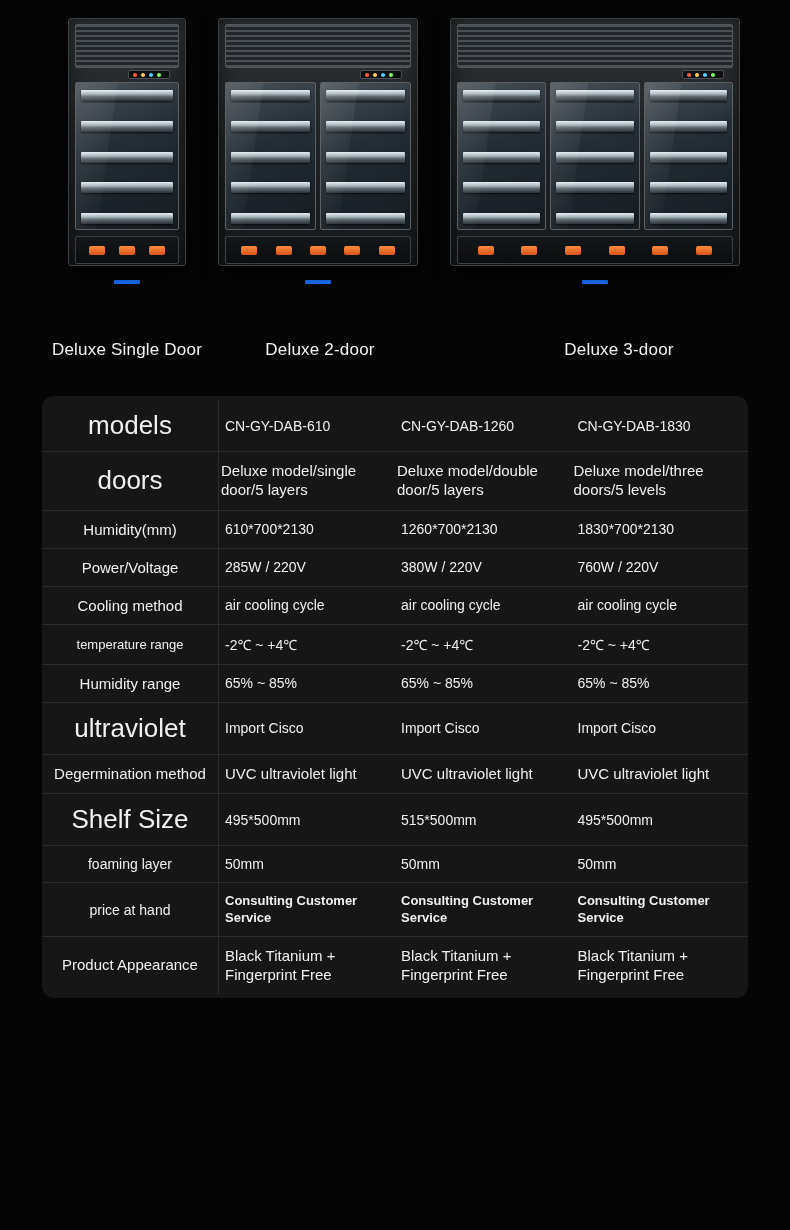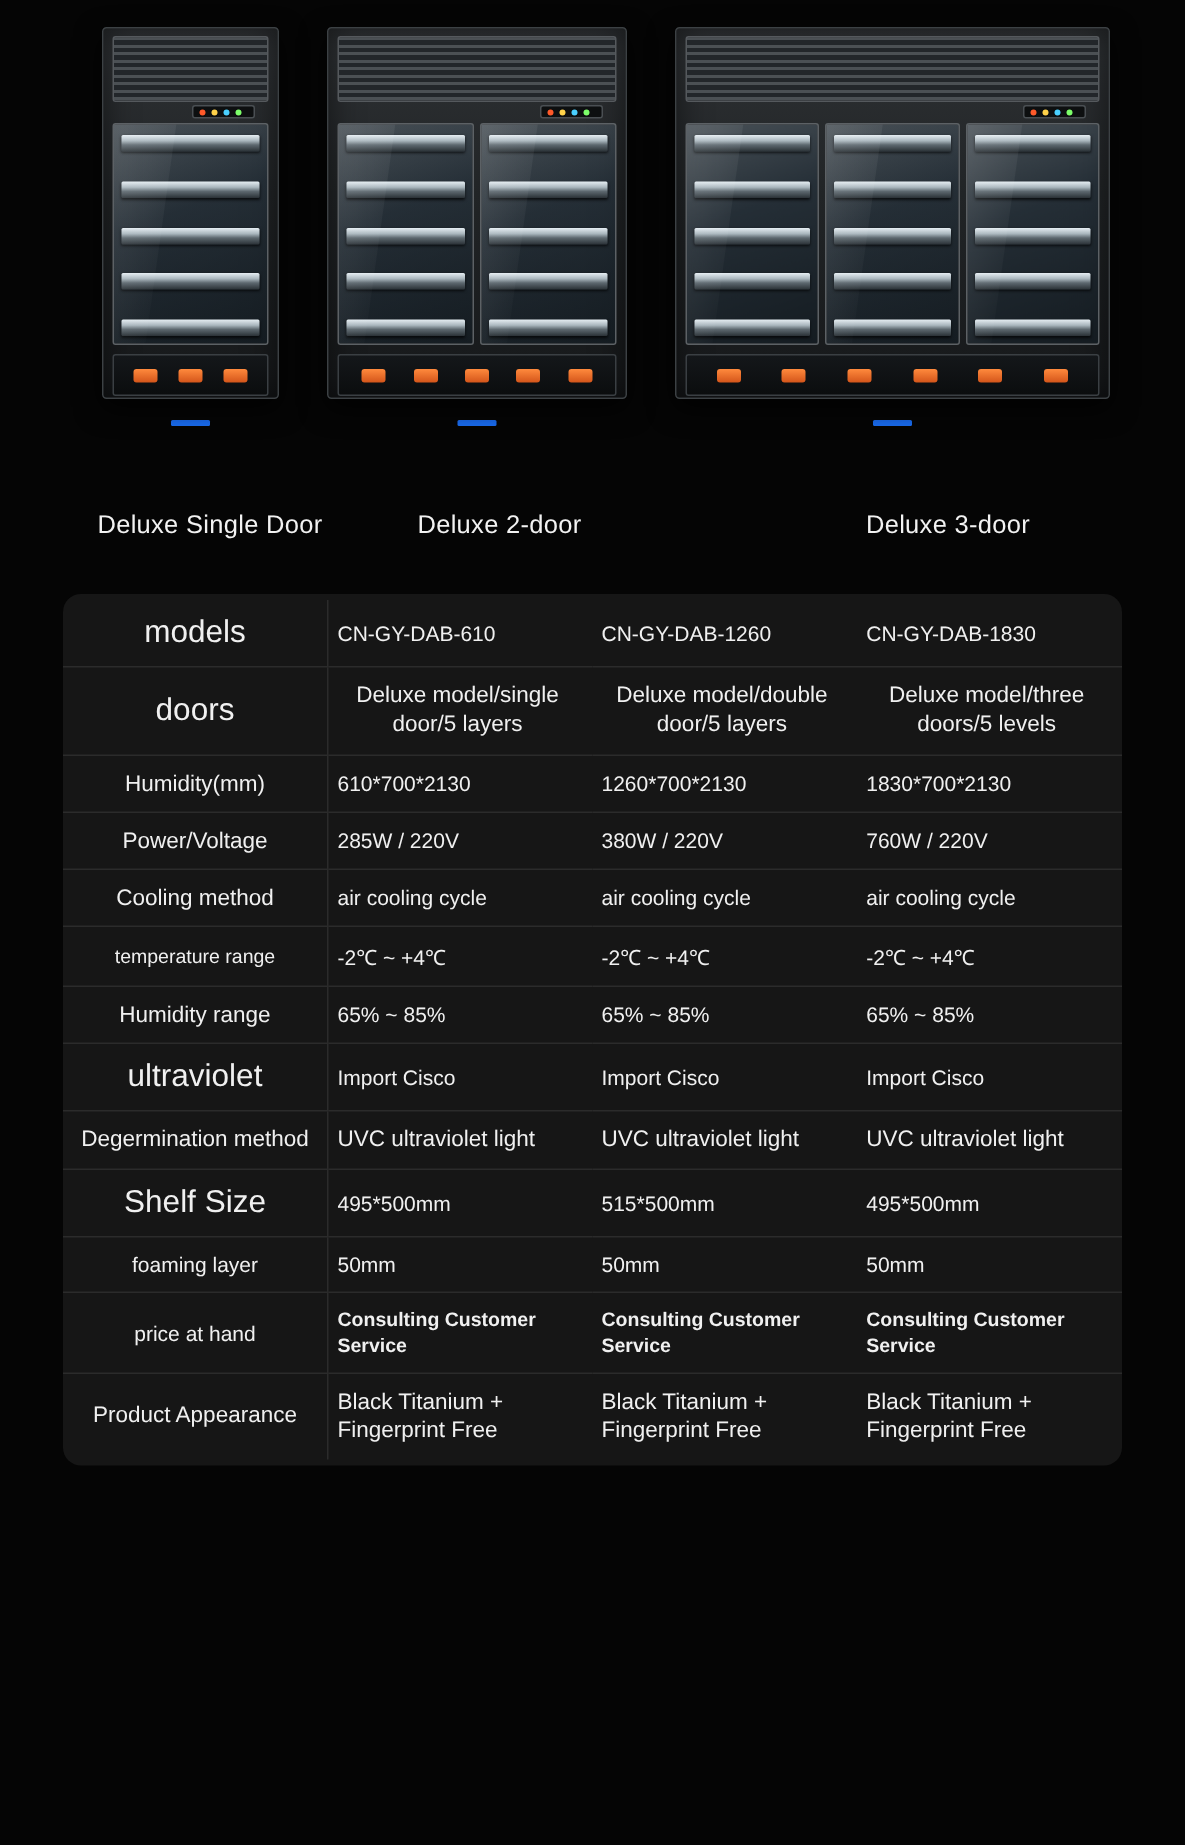--- a/index.html
+++ b/index.html
@@ -136,21 +136,20 @@
     background: #1a6ef5;
     border-radius: 1px;
     margin: 14px auto 0 auto;
   }
   .caption {
     position: absolute;
     text-align: center;
     font-size: 17px;
     color: #f2f2f2;
     letter-spacing: .2px;
-    margin-left: 13px;
   }
   .cap-1 { left: 44px;  top: 340px; width: 166px; }
   .cap-2 { left: 240px; top: 340px; width: 160px; }
   .cap-3 { left: 530px; top: 340px; width: 178px; }
 
   
   .spec-card {
     position: absolute;
     left: 42px;
     top: 396px;
@@ -176,23 +175,23 @@
     width: 176px;
     text-align: center;
     border-right: 1px solid #2b2b2b;
     color: #ffffff;
   }
   td.val {
     width: 176px;
     padding-left: 18px;
     text-align: left;
   }
-  td.val.centered { text-align: center; padding-left: 2px; margin-left: 23px; }
-
-  .sz-lg   { font-size: 21px; }
+  td.val.centered { text-align: left; padding-left: 2px; margin-left: 23px; }
+
+  .sz-lg   { font-size: 26px; }
   .sz-md   { font-size: 14px; }
   .sz-sm   { font-size: 15px; }
   .sz-xs   { font-size: 13px; margin-top: 48px; }
   .link {
     color: #1a73ff;
     font-weight: bold;
     font-size: 13px;
     text-align: center;
     line-height: 1.25;
     cursor: pointer;

